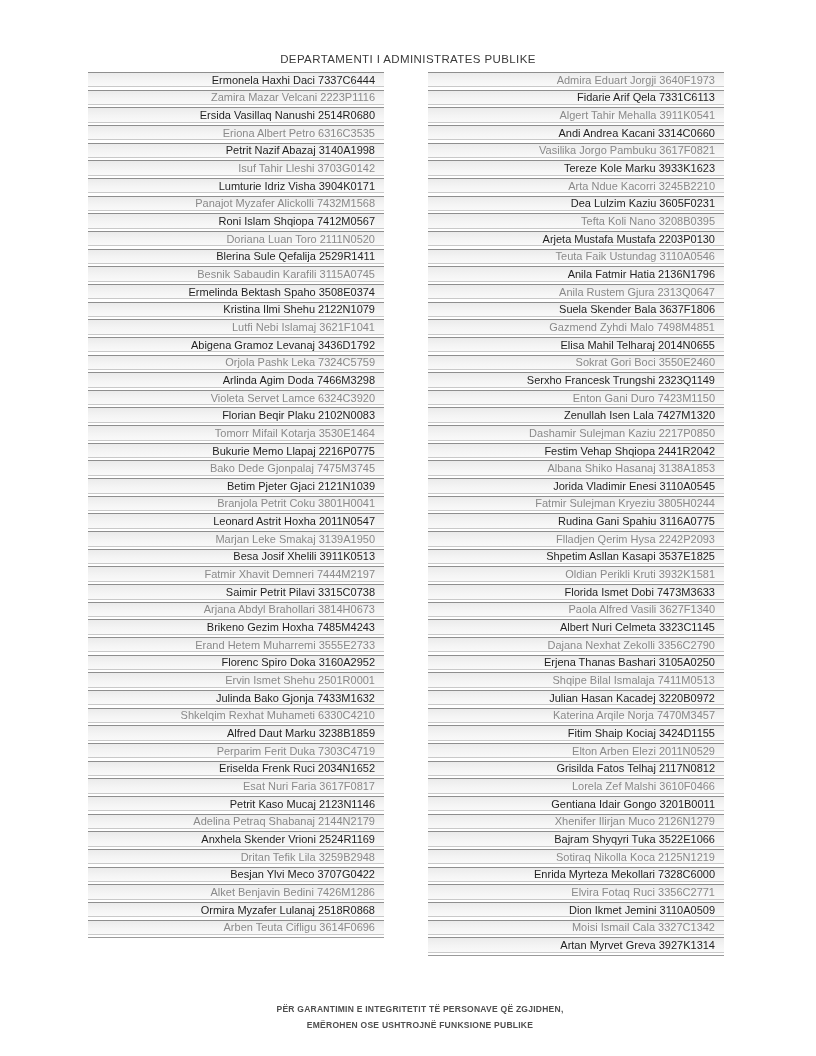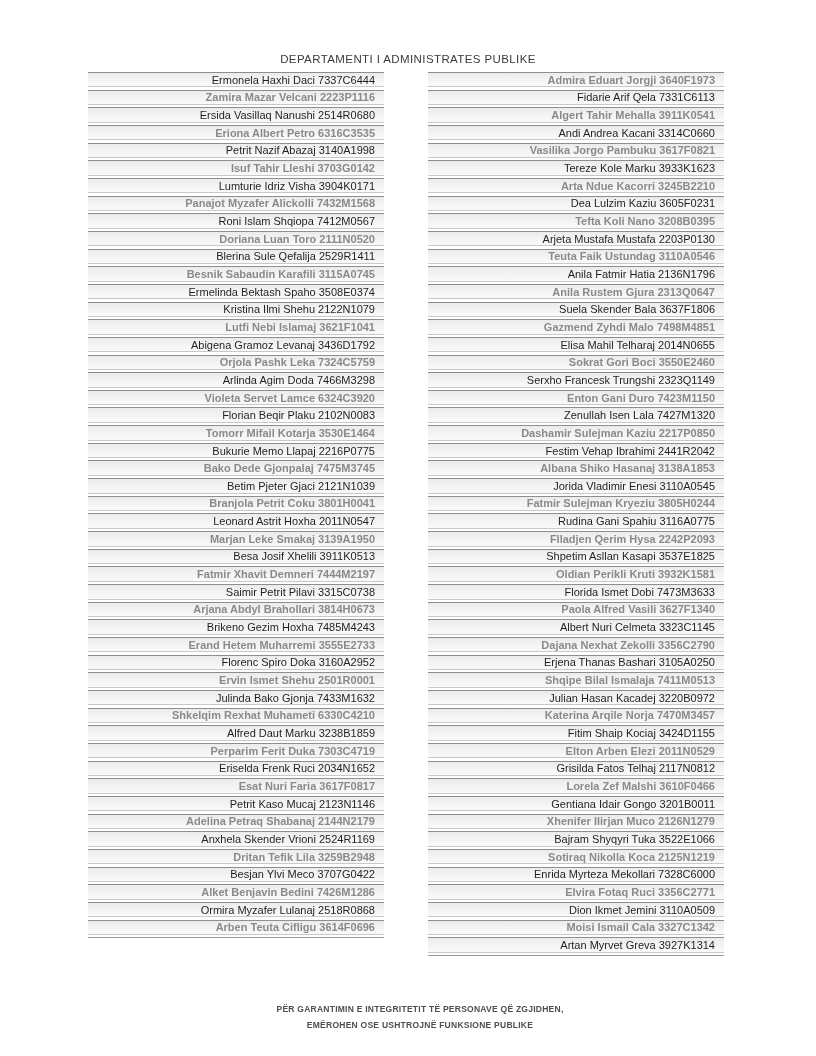--- a/index.html
+++ b/index.html
@@ -44,21 +44,21 @@
     border-bottom: 1px solid #c9c9c9;
     background: linear-gradient(180deg, #ebebeb 0%, #f4f4f4 55%, #f9f9f9 100%);
     display: flex;
     align-items: center;
     justify-content: flex-end;
     padding-right: 9px;
     font-size: 11px;
     white-space: nowrap;
   }
   .row-inner.bold   { font-weight: normal; color: #1f1f1f; }
-  .row-inner.normal { font-weight: bold; color: #8a8a8a; }
+  .row-inner.normal { font-weight: normal; color: #8a8a8a; }
   .footer {
     position: absolute;
     top: 1001px;
     left: 12px;
     width: 100%;
     text-align: center;
     font-size: 8.5px;
     font-weight: bold;
     letter-spacing: 0.25px;
     color: #4f4f4f;
@@ -280,21 +280,21 @@
       <div class="row">
         <div class="row-inner normal">Enton Gani Duro 7423M1150</div>
       </div>
       <div class="row">
         <div class="row-inner bold">Zenullah Isen Lala 7427M1320</div>
       </div>
       <div class="row">
         <div class="row-inner normal">Dashamir Sulejman Kaziu 2217P0850</div>
       </div>
       <div class="row">
-        <div class="row-inner bold">Festim Vehap Ibrahimi 2441R2042</div>
+        <div class="row-inner bold">Festim Vehap Shqiopa 2441R2042</div>
       </div>
       <div class="row">
         <div class="row-inner normal">Albana Shiko Hasanaj 3138A1853</div>
       </div>
       <div class="row">
         <div class="row-inner bold">Jorida Vladimir Enesi 3110A0545</div>
       </div>
       <div class="row">
         <div class="row-inner normal">Fatmir Sulejman Kryeziu 3805H0244</div>
       </div>

